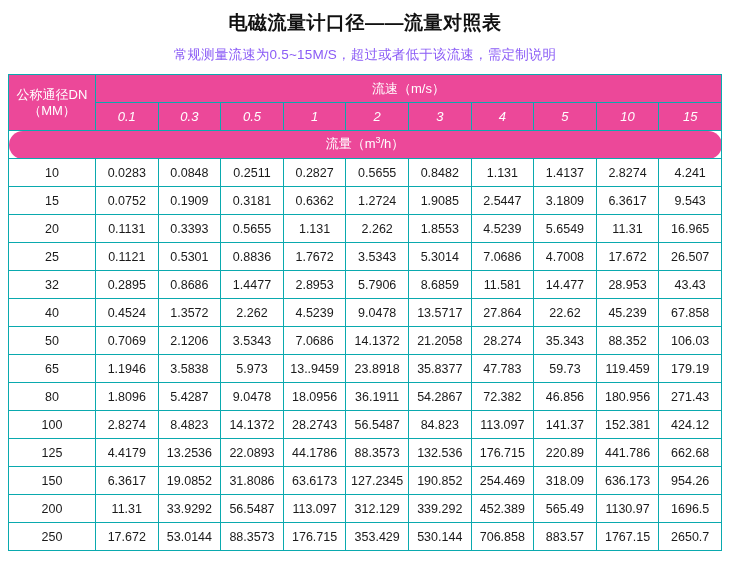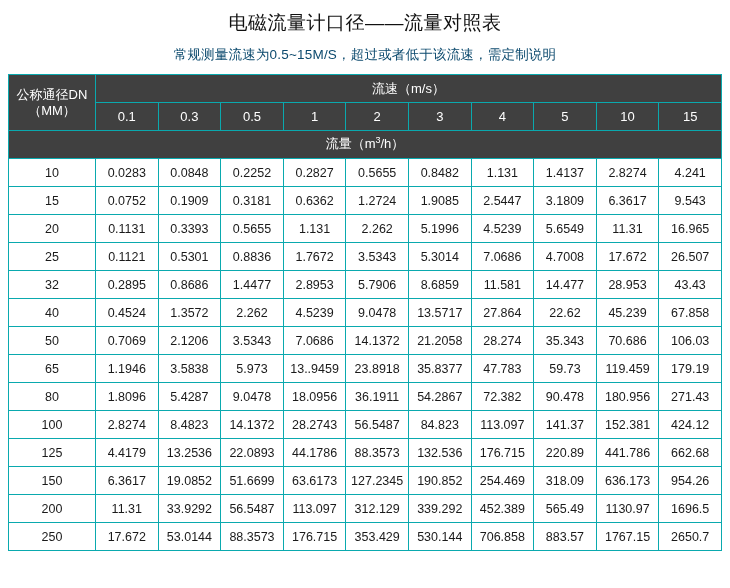--- a/index.html
+++ b/index.html
@@ -16,29 +16,29 @@
   }
   .page {
     width: 730px;
     height: 588px;
     box-sizing: border-box;
     padding: 0 8px;
   }
   .title {
     text-align: center;
     font-size: 19px;
-    font-weight: normal;
+    font-weight: bold;
     color: #111;
     padding-top: 10px;
     letter-spacing: 0.5px;
   }
   .subtitle {
     text-align: center;
     font-size: 13.5px;
-    color: #0c4a6e;
+    color: #8b5cf6;
     padding-top: 10px;
     padding-bottom: 10px;
     letter-spacing: 0.2px;
   }
   table.spec {
     border-collapse: collapse;
     width: 714px;
     margin: 0 auto;
     table-layout: fixed;
   }
@@ -46,42 +46,44 @@
     border: 1px solid #0aa9ae;
     text-align: center;
     font-size: 12.5px;
     color: #1a1a1a;
     padding: 0;
     height: 27px;
     vertical-align: middle;
     background: #ffffff;
   }
   table.spec th {
-    background: #404040;
+    background: #ec4899;
     color: #ffffff;
     font-weight: normal;
     font-size: 13px;
   }
   th.dn-head {
     font-size: 12.5px;
     line-height: 16px;
     width: 86px;
   }
   th.speed-head {
     font-size: 13.5px;
     height: 30px;
   }
   th.flow-head {
     font-size: 13.5px;
     height: 30px;
+    border-radius: 14px;
   }
   th.speed-val {
     font-size: 13px;
     height: 28px;
     font-weight: bold;
+    font-style: italic;
   }
   td.dn-cell {
     font-size: 12.5px;
   }
   .sup {
     font-size: 9px;
     vertical-align: super;
   }
 </style>
 </head>
@@ -114,21 +116,21 @@
       </tr>
       <tr>
         <th class="flow-head" colspan="11"><span>流量（m</span><span class="sup">3</span><span>/h）</span></th>
       </tr>
     </thead>
     <tbody>
       <tr>
         <td class="dn-cell">10</td>
         <td>0.0283</td>
         <td>0.0848</td>
-        <td>0.2252</td>
+        <td>0.2511</td>
         <td>0.2827</td>
         <td>0.5655</td>
         <td>0.8482</td>
         <td>1.131</td>
         <td>1.4137</td>
         <td>2.8274</td>
         <td>4.241</td>
       </tr>
       <tr>
         <td class="dn-cell">15</td>
@@ -143,21 +145,21 @@
         <td>6.3617</td>
         <td>9.543</td>
       </tr>
       <tr>
         <td class="dn-cell">20</td>
         <td>0.1131</td>
         <td>0.3393</td>
         <td>0.5655</td>
         <td>1.131</td>
         <td>2.262</td>
-        <td>5.1996</td>
+        <td>1.8553</td>
         <td>4.5239</td>
         <td>5.6549</td>
         <td>11.31</td>
         <td>16.965</td>
       </tr>
       <tr>
         <td class="dn-cell">25</td>
         <td>0.1121</td>
         <td>0.5301</td>
         <td>0.8836</td>
@@ -198,21 +200,21 @@
       <tr>
         <td class="dn-cell">50</td>
         <td>0.7069</td>
         <td>2.1206</td>
         <td>3.5343</td>
         <td>7.0686</td>
         <td>14.1372</td>
         <td>21.2058</td>
         <td>28.274</td>
         <td>35.343</td>
-        <td>70.686</td>
+        <td>88.352</td>
         <td>106.03</td>
       </tr>
       <tr>
         <td class="dn-cell">65</td>
         <td>1.1946</td>
         <td>3.5838</td>
         <td>5.973</td>
         <td>13..9459</td>
         <td>23.8918</td>
         <td>35.8377</td>
@@ -223,21 +225,21 @@
       </tr>
       <tr>
         <td class="dn-cell">80</td>
         <td>1.8096</td>
         <td>5.4287</td>
         <td>9.0478</td>
         <td>18.0956</td>
         <td>36.1911</td>
         <td>54.2867</td>
         <td>72.382</td>
-        <td>90.478</td>
+        <td>46.856</td>
         <td>180.956</td>
         <td>271.43</td>
       </tr>
       <tr>
         <td class="dn-cell">100</td>
         <td>2.8274</td>
         <td>8.4823</td>
         <td>14.1372</td>
         <td>28.2743</td>
         <td>56.5487</td>
@@ -257,21 +259,21 @@
         <td>132.536</td>
         <td>176.715</td>
         <td>220.89</td>
         <td>441.786</td>
         <td>662.68</td>
       </tr>
       <tr>
         <td class="dn-cell">150</td>
         <td>6.3617</td>
         <td>19.0852</td>
-        <td>51.6699</td>
+        <td>31.8086</td>
         <td>63.6173</td>
         <td>127.2345</td>
         <td>190.852</td>
         <td>254.469</td>
         <td>318.09</td>
         <td>636.173</td>
         <td>954.26</td>
       </tr>
       <tr>
         <td class="dn-cell">200</td>

